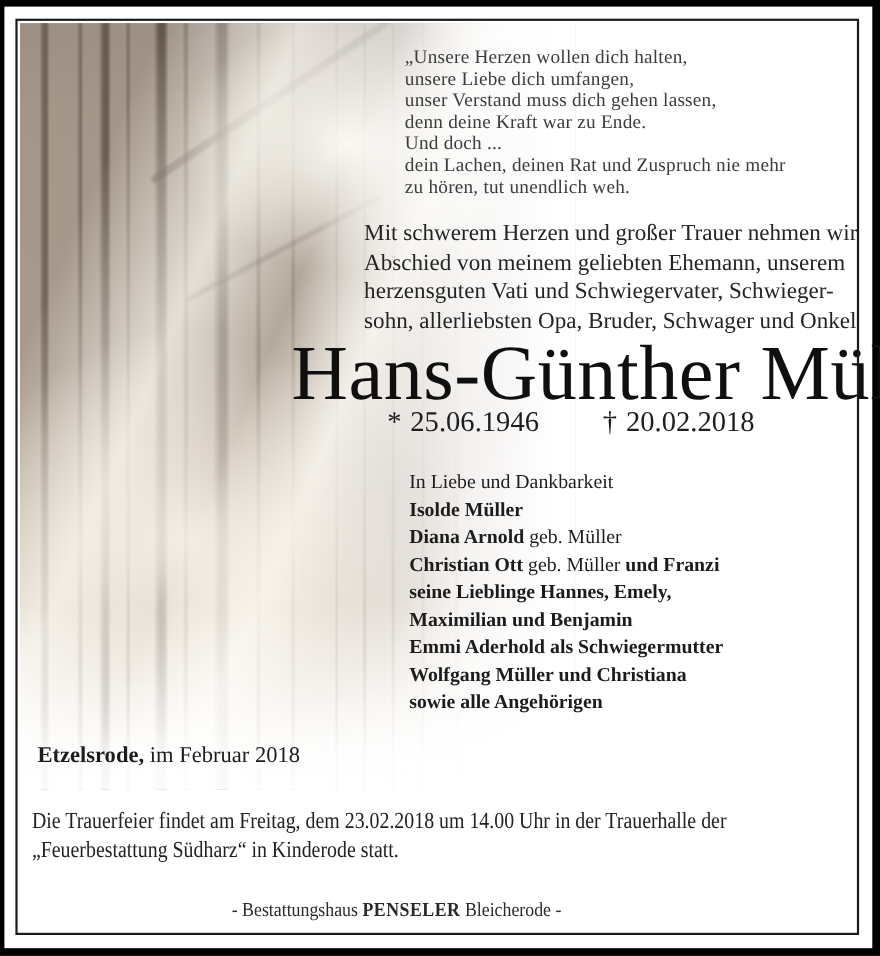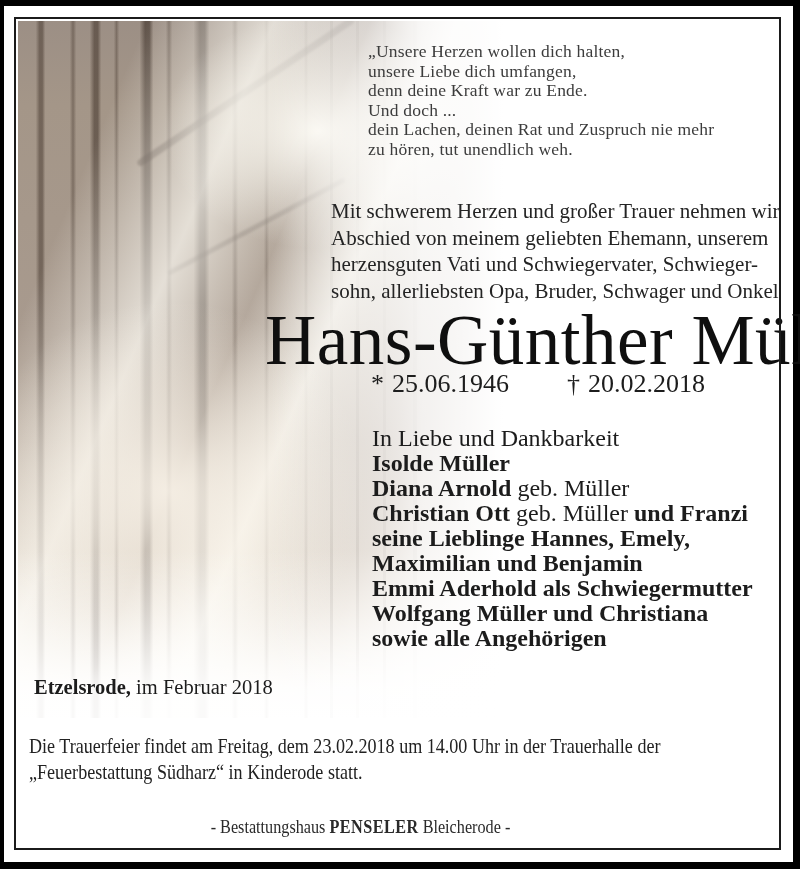--- a/index.html
+++ b/index.html
@@ -45,23 +45,23 @@
   .photo-fade{position:absolute;inset:0;
     background:
       linear-gradient(to right, rgba(255,255,255,0) 50%, rgba(255,255,255,.85) 80%, #fff 96%),
       linear-gradient(to bottom, rgba(255,255,255,0) 76%, rgba(255,255,255,.9) 96%);}
 
   
   .txt{position:absolute;z-index:3;}
   .poem{left:368px;top:42px;width:400px;font-size:17.5px;line-height:19.6px;color:#3c3c3c;letter-spacing:.2px;}
   .intro{left:331px;top:198px;width:460px;font-size:21px;line-height:26.6px;color:#242424;}
   .name{left:265px;top:300px;width:520px;text-align:center;font-size:71px;letter-spacing:.5px;color:#0f0f0f;white-space:nowrap;}
-  .dates{left:288px;top:369px;width:500px;display:flex;justify-content:center;gap:58px;font-size:26px;color:#1d1d1d;}
+  .dates{left:269px;top:369px;width:500px;display:flex;justify-content:center;gap:58px;font-size:26px;color:#1d1d1d;}
   .dates .sym{margin-right:8px;}
-  .family{left:372px;top:426px;width:410px;font-size:24px;line-height:25px;color:#1c1c1c;}
+  .family{left:372px;top:426px;width:410px;font-size:18px;line-height:25px;color:#1c1c1c;}
   .family .b{font-weight:700;}
   .dateline{left:34px;top:676px;font-size:20.5px;color:#1c1c1c;}
   .dateline .b{font-weight:700;}
   .funeral{left:29px;top:733px;width:880px;font-size:21px;line-height:26px;color:#222;
     transform:scaleX(.86);transform-origin:left top;}
   .footer{left:0;top:817px;width:720px;text-align:center;font-size:18px;color:#2a2a2a;}
   .footer .inner{display:inline-block;transform:scaleX(.9);}
   .footer .b{font-weight:700;letter-spacing:.5px;}
 </style>
 </head>
@@ -90,20 +90,21 @@
     <div class="rays"></div>
     <div class="photo-fade"></div>
   </div>
 
   <div class="inner-rule"></div>
 </div>
 
 <div class="txt poem">
     <div>„Unsere Herzen  wollen dich halten,</div>
     <div>unsere Liebe dich umfangen,</div>
+    <div>unser Verstand muss dich gehen lassen,</div>
     <div>denn deine Kraft war zu Ende.</div>
     <div>Und doch ...</div>
     <div>dein Lachen, deinen Rat und Zuspruch nie mehr</div>
     <div>zu hören, tut unendlich weh.</div>
   </div>
 
 <div class="txt intro">
     <div>Mit schwerem Herzen und großer Trauer nehmen wir</div>
     <div>Abschied von meinem geliebten Ehemann, unserem</div>
     <div>herzensguten Vati und Schwiegervater, Schwieger-</div>

